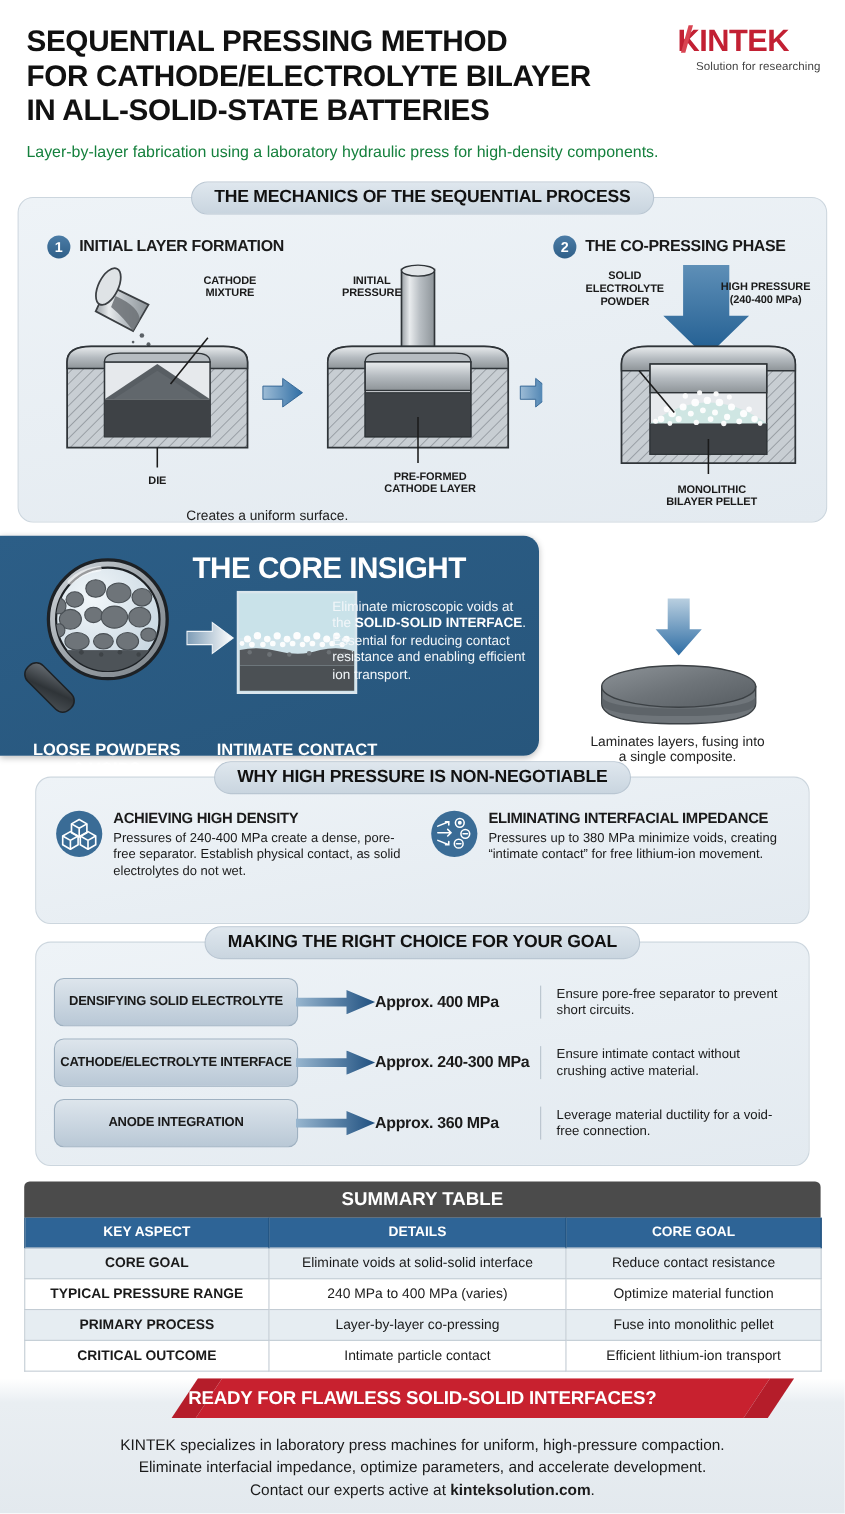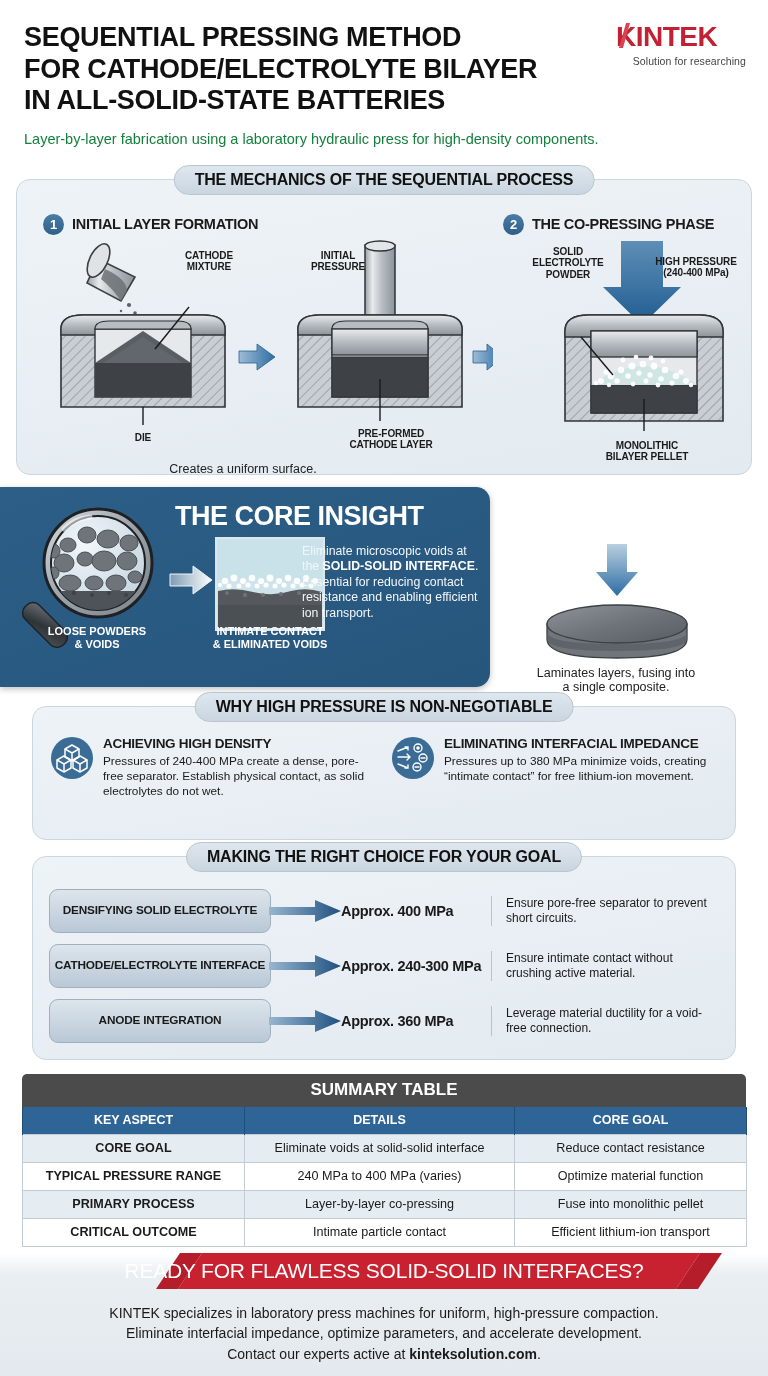--- a/index.html
+++ b/index.html
@@ -63,21 +63,21 @@
   #core {
     position:absolute; left:0; top:487px; width:490px; height:200px;
     background:linear-gradient(160deg,#2c5e87 0%, #27567c 100%);
     border-top-right-radius:14px; border-bottom-right-radius:14px;
     box-shadow:0 2px 6px rgba(0,0,0,.25);
   }
   #core .ci-title {
     position:absolute; left:175px; top:14px;
     font-size:27px; font-weight:bold; color:#fff; letter-spacing:-0.5px;
   }
-  #core .ci-cap { font-size:11px; font-weight:bold; color:#fff; text-align:center; line-height:1.2; }
+  #core .ci-cap { font-size:15px; font-weight:bold; color:#fff; text-align:center; line-height:1.2;margin-top:48px; }
   #core .ci-body {
     position:absolute; left:302px; top:57px; width:180px;
     font-size:12.3px; color:#f2f6f9; line-height:1.26;
   }
   #core .ci-body b { color:#fff; }
 
   
   #why { margin-top:0; position:absolute; top:706px; left:16px; right:16px; height:134px; }
   .why-grid { display:flex; padding:30px 18px 0 18px; gap:16px; }
   .why-item { display:flex; gap:10px; flex:1; }
@@ -124,21 +124,21 @@
   col.c1 { width:222px; } col.c2 { width:270px; } col.c3 { width:232px; }
 
   
   #cta { position:absolute; top:1253px; left:0; width:768px; height:123px;
          background:linear-gradient(180deg,#ffffff 0%, #e9eef2 18%, #e3e9ee 100%); }
   .cta-band { position:relative; height:36px; }
   .cta-band svg { position:absolute; left:0; top:0; }
   .cta-txt {
     position:absolute; left:0; top:0; width:768px; height:36px;
     display:flex; align-items:center; justify-content:center;
-    color:#fff; font-size:21px; font-weight:normal; letter-spacing:-0.2px;
+    color:#fff; font-size:17px; font-weight:bold; letter-spacing:-0.2px;
   }
   .cta-body { text-align:center; font-size:14px; line-height:1.45; margin-top:14px; color:#1a1a1a; }
   .cta-body b { font-weight:bold; }
 </style>
 </head>
 <body>
 
 <div class="header">
   <div class="logo-wrap">
     <div class="logo-main">

